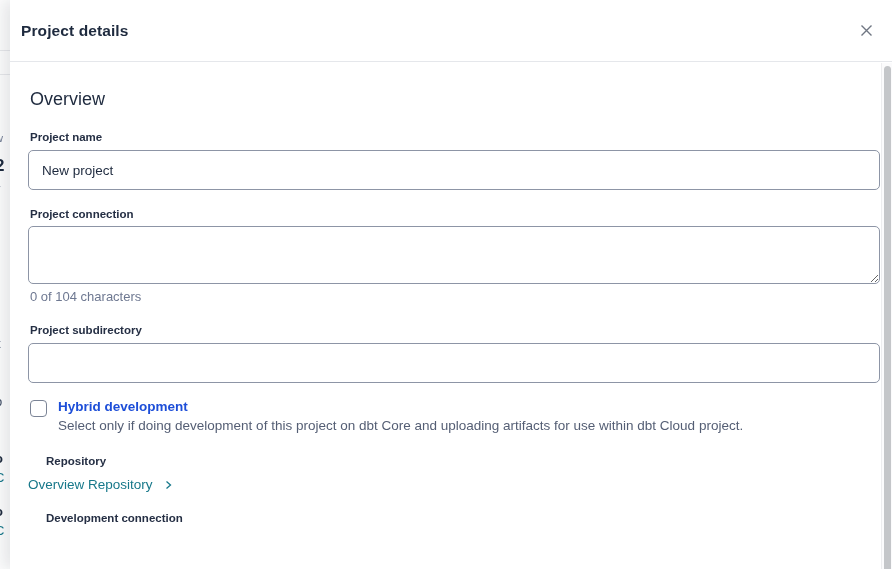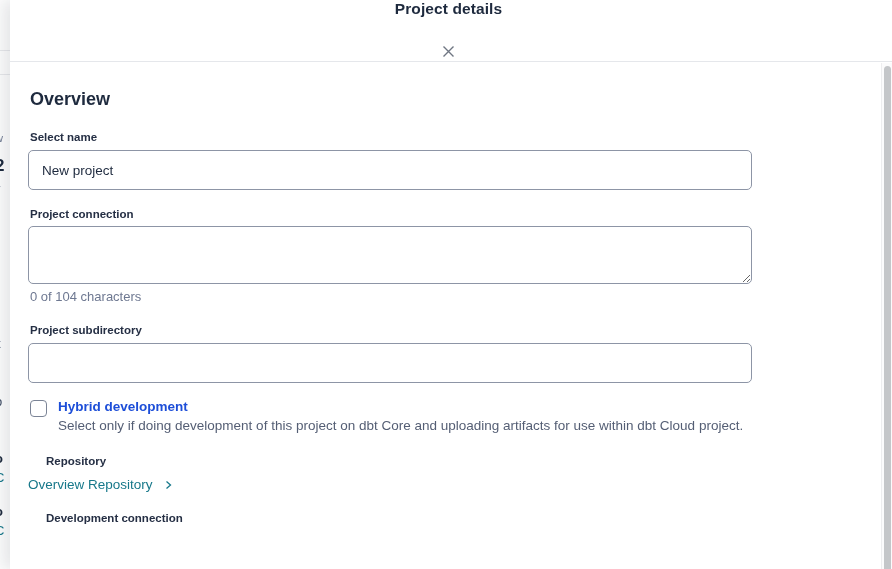--- a/index.html
+++ b/index.html
@@ -34,50 +34,49 @@
     position: absolute; left: 10px; top: 0;
     width: 882px; height: 569px;
     background: #ffffff;
     box-shadow: -7px 0 14px rgba(20, 28, 45, 0.10);
   }
   .modal-header {
     height: 62px;
     border-bottom: 1px solid #e5e7eb;
     display: flex; align-items: center; justify-content: space-between;
     padding: 0 16px 0 11px;
-    flex-direction: column;
   }
   .modal-title {
     font-size: 15.5px; font-weight: 700; color: #1e2a3e; letter-spacing: .1px;
   }
   .close-btn {
     background: none; border: none; padding: 2px; margin: 0;
     cursor: pointer; color: #6f7682; line-height: 0;
   }
 
   .modal-body {
     position: relative;
     padding: 0 32px 0 18px;
   }
 
   .overview-heading {
     margin: 26px 0 0 2px;
-    font-size: 18px; line-height: 22px; font-weight: 700; color: #1e2a3e;
+    font-size: 18px; line-height: 22px; font-weight: 400; color: #1e2a3e;
   }
 
   .field-label {
     display: block;
     margin: 21px 0 0 2px;
     font-size: 11.5px; line-height: 13px; font-weight: 700; color: #252f44;
   }
   .field-label.tight { margin-top: 18px; }
 
   .text-input, .text-area {
     display: block;
-    width: 724px;
+    width: 852px;
     margin-top: 6px;
     border: 1px solid #8d95a6;
     border-radius: 5px;
     background: #fff;
     font-family: "Liberation Sans", sans-serif;
     font-size: 13.5px; color: #1e2a3e;
     outline: none;
   }
   .text-input { height: 40px; padding: 0 13px; }
   .text-area  { height: 58px; padding: 8px 13px; margin-top: 5px; resize: both; }
@@ -151,21 +150,21 @@
       <svg width="15" height="15" viewBox="0 0 15 15">
         <path d="M2.5 2.5 L12.5 12.5 M12.5 2.5 L2.5 12.5" stroke="currentColor" stroke-width="1.4" fill="none"></path>
       </svg>
     </button>
   </div>
 
   <div class="modal-body">
 
     <h2 class="overview-heading">Overview</h2>
 
-    <label class="field-label">Select name</label>
+    <label class="field-label">Project name</label>
     <input class="text-input" type="text" value="New project" style="">
 
     <label class="field-label tight">Project connection</label>
     <textarea class="text-area" style=""></textarea>
     <div class="helper-text">0 of 104 characters</div>
 
     <label class="field-label">Project subdirectory</label>
     <input class="text-input" type="text" value="" style="">
 
     <div class="checkbox-row">

